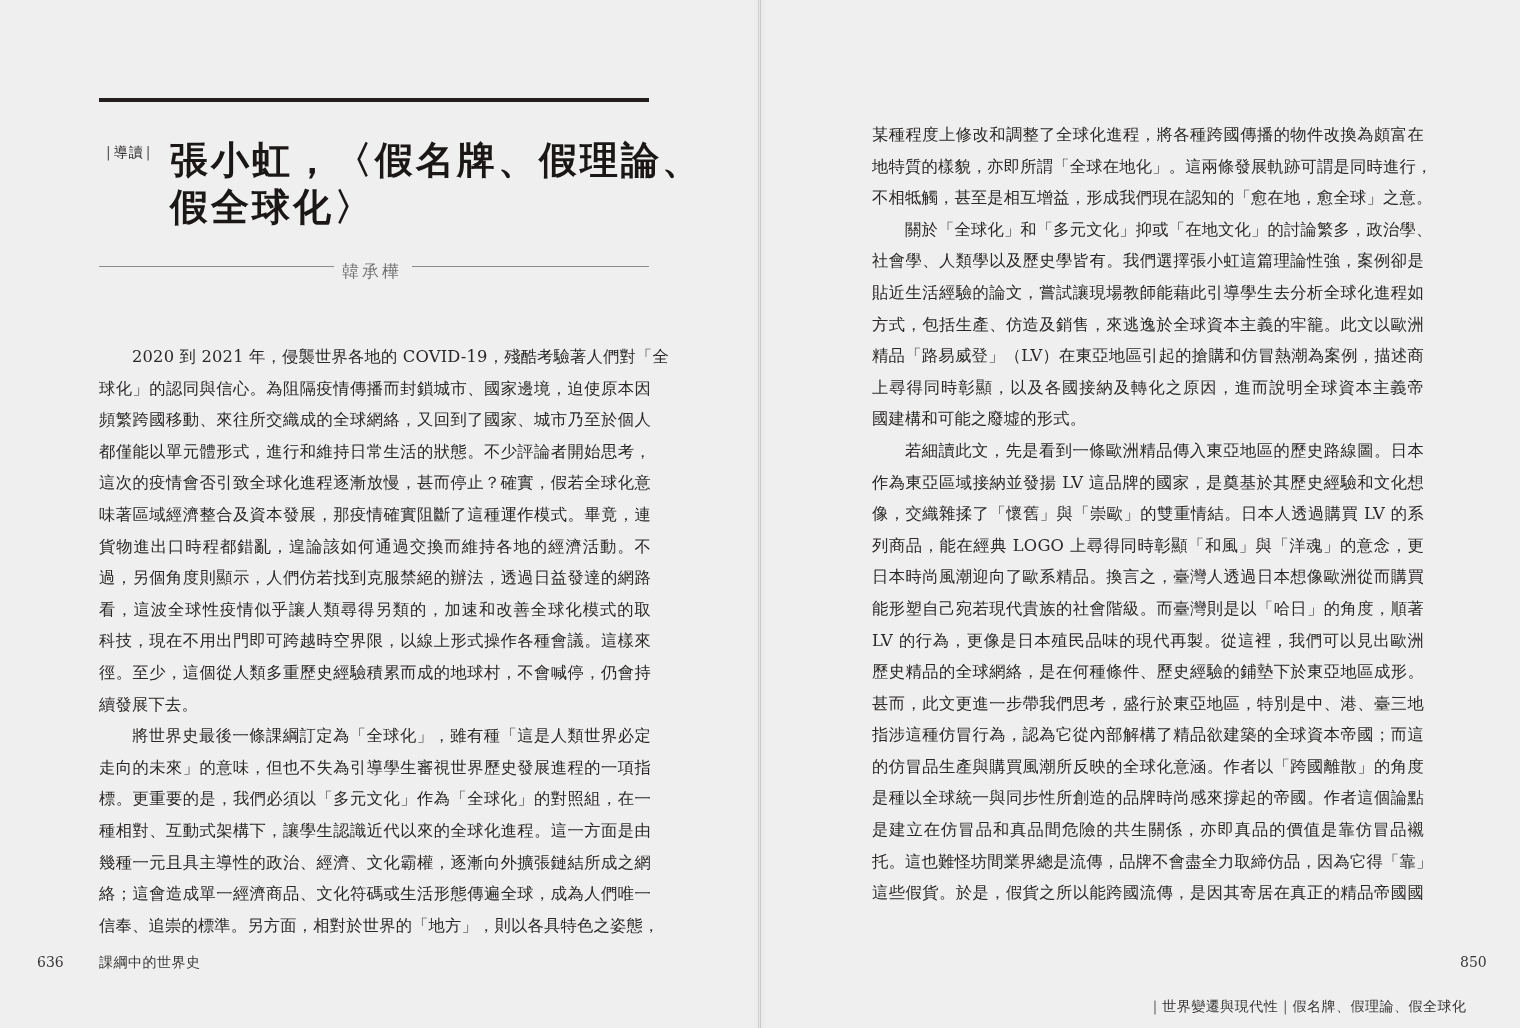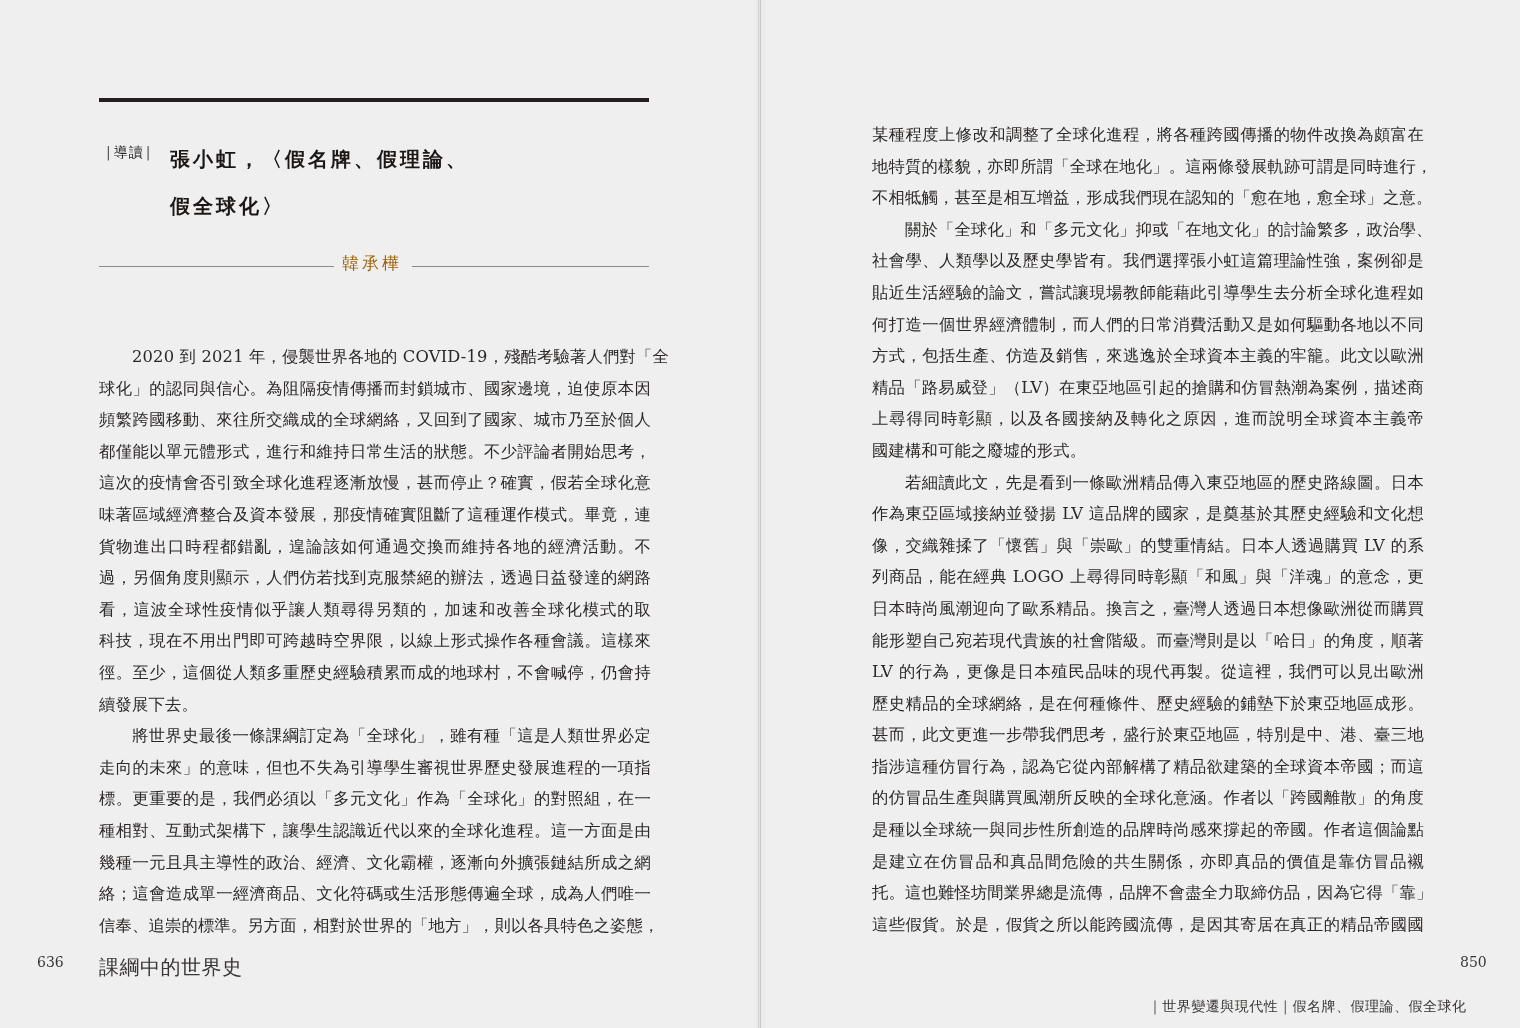--- a/index.html
+++ b/index.html
@@ -68,21 +68,21 @@
     font-weight: normal;
     padding: 0 2px;
   }
   .title {
     position: absolute;
     left: 170px;
     top: 136px;
     width: 480px;
     font-family: "DejaVu Serif", "Liberation Serif", serif;
     font-weight: bold;
-    font-size: 20px;
+    font-size: 38px;
     line-height: 47px;
     letter-spacing: 3px;
     color: #1b1717;
   }
   .title .line { display: block; white-space: nowrap; }
   .author-row {
     position: absolute;
     left: 99px;
     top: 252px;
     width: 550px;
@@ -100,24 +100,24 @@
     position: absolute;
     left: 313px;
     top: 14px;
     width: 237px;
     height: 1px;
     background: #8b8b8b;
   }
   .author-row .author {
     position: absolute;
     left: 243px;
-    top: 0;
+    top: 8px;
     font-size: 17px;
     letter-spacing: 3px;
-    color: #a16207;
+    color: #737373;
     white-space: nowrap;
   }
 
   
   .body-text {
     position: absolute;
     font-size: 16.3px;
     line-height: 31.6px;
     color: #2c2828;
     letter-spacing: 0.2px;
@@ -149,21 +149,21 @@
 
   
   .folio {
     position: absolute;
     top: 954px;
     font-size: 14px;
     color: #3a3636;
     white-space: nowrap;
   }
   .folio-left-num { left: 37px; }
-  .folio-left-title { left: 99px; font-size: 20px; letter-spacing: 0.5px; }
+  .folio-left-title { left: 99px; font-size: 14px; letter-spacing: 0.5px; }
   .folio-right-title { left: 1148px; font-size: 14px; letter-spacing: 0.5px; margin-top: 44px; }
   .folio-right-num { left: 1460px; }
 </style>
 </head>
 <body>
 
 <div class="spread">
 
   <div class="page page-left">
     <div class="top-rule"></div>
@@ -213,21 +213,20 @@
   <div class="gutter"></div>
 
   <div class="page page-right"></div>
   <div class="body-text body-right" id="body-right">
       <span class="ln">某種程度上修改和調整了全球化進程，將各種跨國傳播的物件改換為頗富在</span>
       <span class="ln">地特質的樣貌，亦即所謂「全球在地化」。這兩條發展軌跡可謂是同時進行，</span>
       <span class="ln">不相牴觸，甚至是相互增益，形成我們現在認知的「愈在地，愈全球」之意。</span>
       <span class="ln indent">關於「全球化」和「多元文化」抑或「在地文化」的討論繁多，政治學、</span>
       <span class="ln">社會學、人類學以及歷史學皆有。我們選擇張小虹這篇理論性強，案例卻是</span>
       <span class="ln">貼近生活經驗的論文，嘗試讓現場教師能藉此引導學生去分析全球化進程如</span>
-      <span class="ln">何打造一個世界經濟體制，而人們的日常消費活動又是如何驅動各地以不同</span>
       <span class="ln">方式，包括生產、仿造及銷售，來逃逸於全球資本主義的牢籠。此文以歐洲</span>
       <span class="ln">精品「路易威登」（LV）在東亞地區引起的搶購和仿冒熱潮為案例，描述商</span>
       <span class="ln">上尋得同時彰顯，以及各國接納及轉化之原因，進而說明全球資本主義帝</span>
       <span class="ln last">國建構和可能之廢墟的形式。</span>
       <span class="ln indent">若細讀此文，先是看到一條歐洲精品傳入東亞地區的歷史路線圖。日本</span>
       <span class="ln">作為東亞區域接納並發揚 LV 這品牌的國家，是奠基於其歷史經驗和文化想</span>
       <span class="ln">像，交織雜揉了「懷舊」與「崇歐」的雙重情結。日本人透過購買 LV 的系</span>
       <span class="ln">列商品，能在經典 LOGO 上尋得同時彰顯「和風」與「洋魂」的意念，更</span>
       <span class="ln">日本時尚風潮迎向了歐系精品。換言之，臺灣人透過日本想像歐洲從而購買</span>
       <span class="ln">能形塑自己宛若現代貴族的社會階級。而臺灣則是以「哈日」的角度，順著</span>

